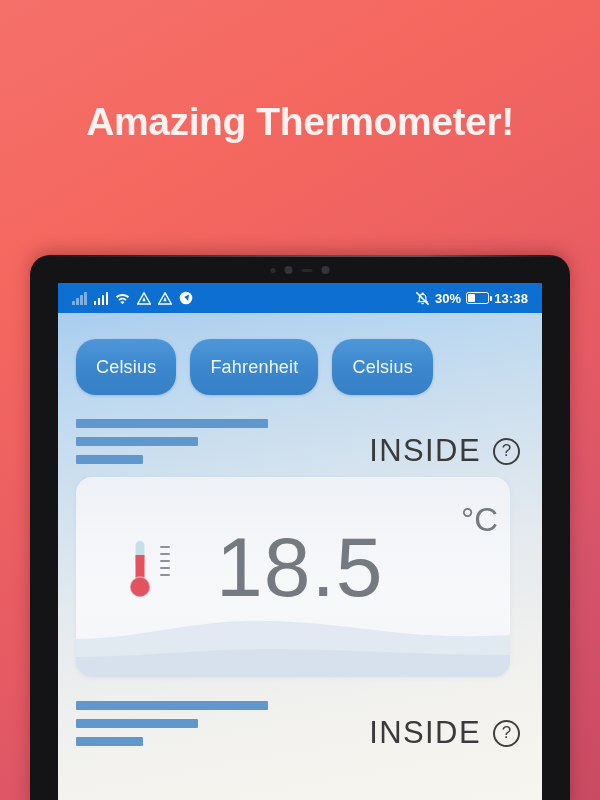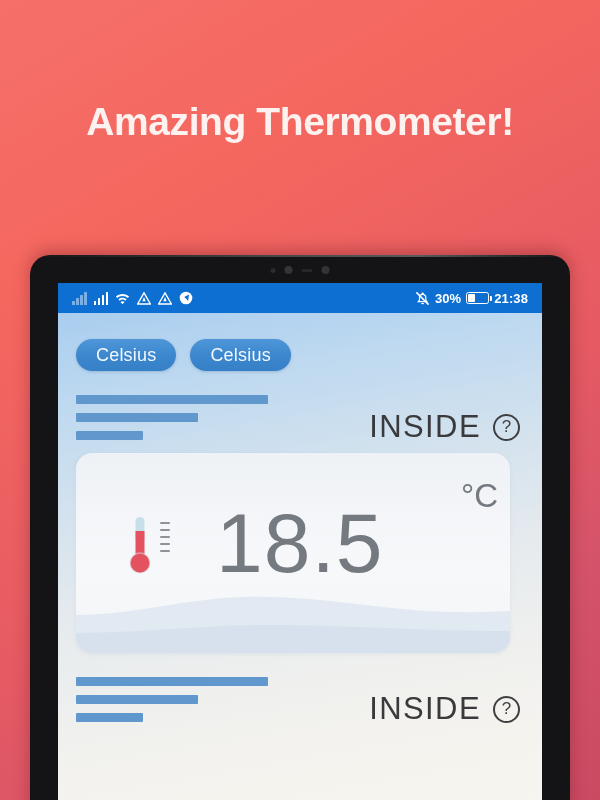--- a/index.html
+++ b/index.html
@@ -118,21 +118,21 @@
   }
 
   
   #btn-row {
     display:flex;
     gap:14px;
     padding:26px 18px 0 18px;
   }
   .pill {
     flex:0 0 auto;
-    height:32px;
+    height:56px;
     padding:0 20px;
     border:none;
     border-radius:20px;
     background:linear-gradient(180deg,#4e96d8 0%,#3b86cd 55%,#3680c8 100%);
     color:#f2f8ff;
     font-family:"Liberation Sans", sans-serif;
     font-size:18px;
     letter-spacing:.2px;
     display:flex; align-items:center; justify-content:center;
     box-shadow:0 1px 3px rgba(40,80,130,.25);
@@ -275,28 +275,29 @@
         <div id="status-right">
           <svg class="ic" width="15" height="15" viewBox="0 0 15 15">
             <path d="M3.4 10.7c.8-.75 1.1-1.65 1.1-2.7V6.4c0-1.55 1.1-2.85 2.6-3.1V2.6a.55.55 0 1 1 1.1 0v.7c1.5.25 2.6 1.55 2.6 3.1V8c0 1.05.3 1.95 1.1 2.7H3.4z" fill="none" stroke="#fff" stroke-width="1.2"></path>
             <path d="M6.2 11.9h2.8c0 .75-.6 1.35-1.4 1.35s-1.4-.6-1.4-1.35z" fill="#fff"></path>
             <path d="M1.4 1.4 13.6 13.6" stroke="#fff" stroke-width="1.5"></path>
           </svg>
           <span>30%</span>
           <span id="battery">
             <span id="battery-fill" style="width: 30%;"></span>
           </span>
-          <span>21:38</span>
+          <span>13:38</span>
         </div>
       </div>
 
       <div id="app">
 
         <div id="btn-row">
           <button class="pill">Celsius</button>
+          <button class="pill">Fahrenheit</button>
           <button class="pill">Celsius</button>
         </div>
 
         <div class="section-head">
           <div class="skeleton">
             <div class="sk-bar w1"></div>
             <div class="sk-bar w2"></div>
             <div class="sk-bar w3"></div>
           </div>
           <div class="section-label">

